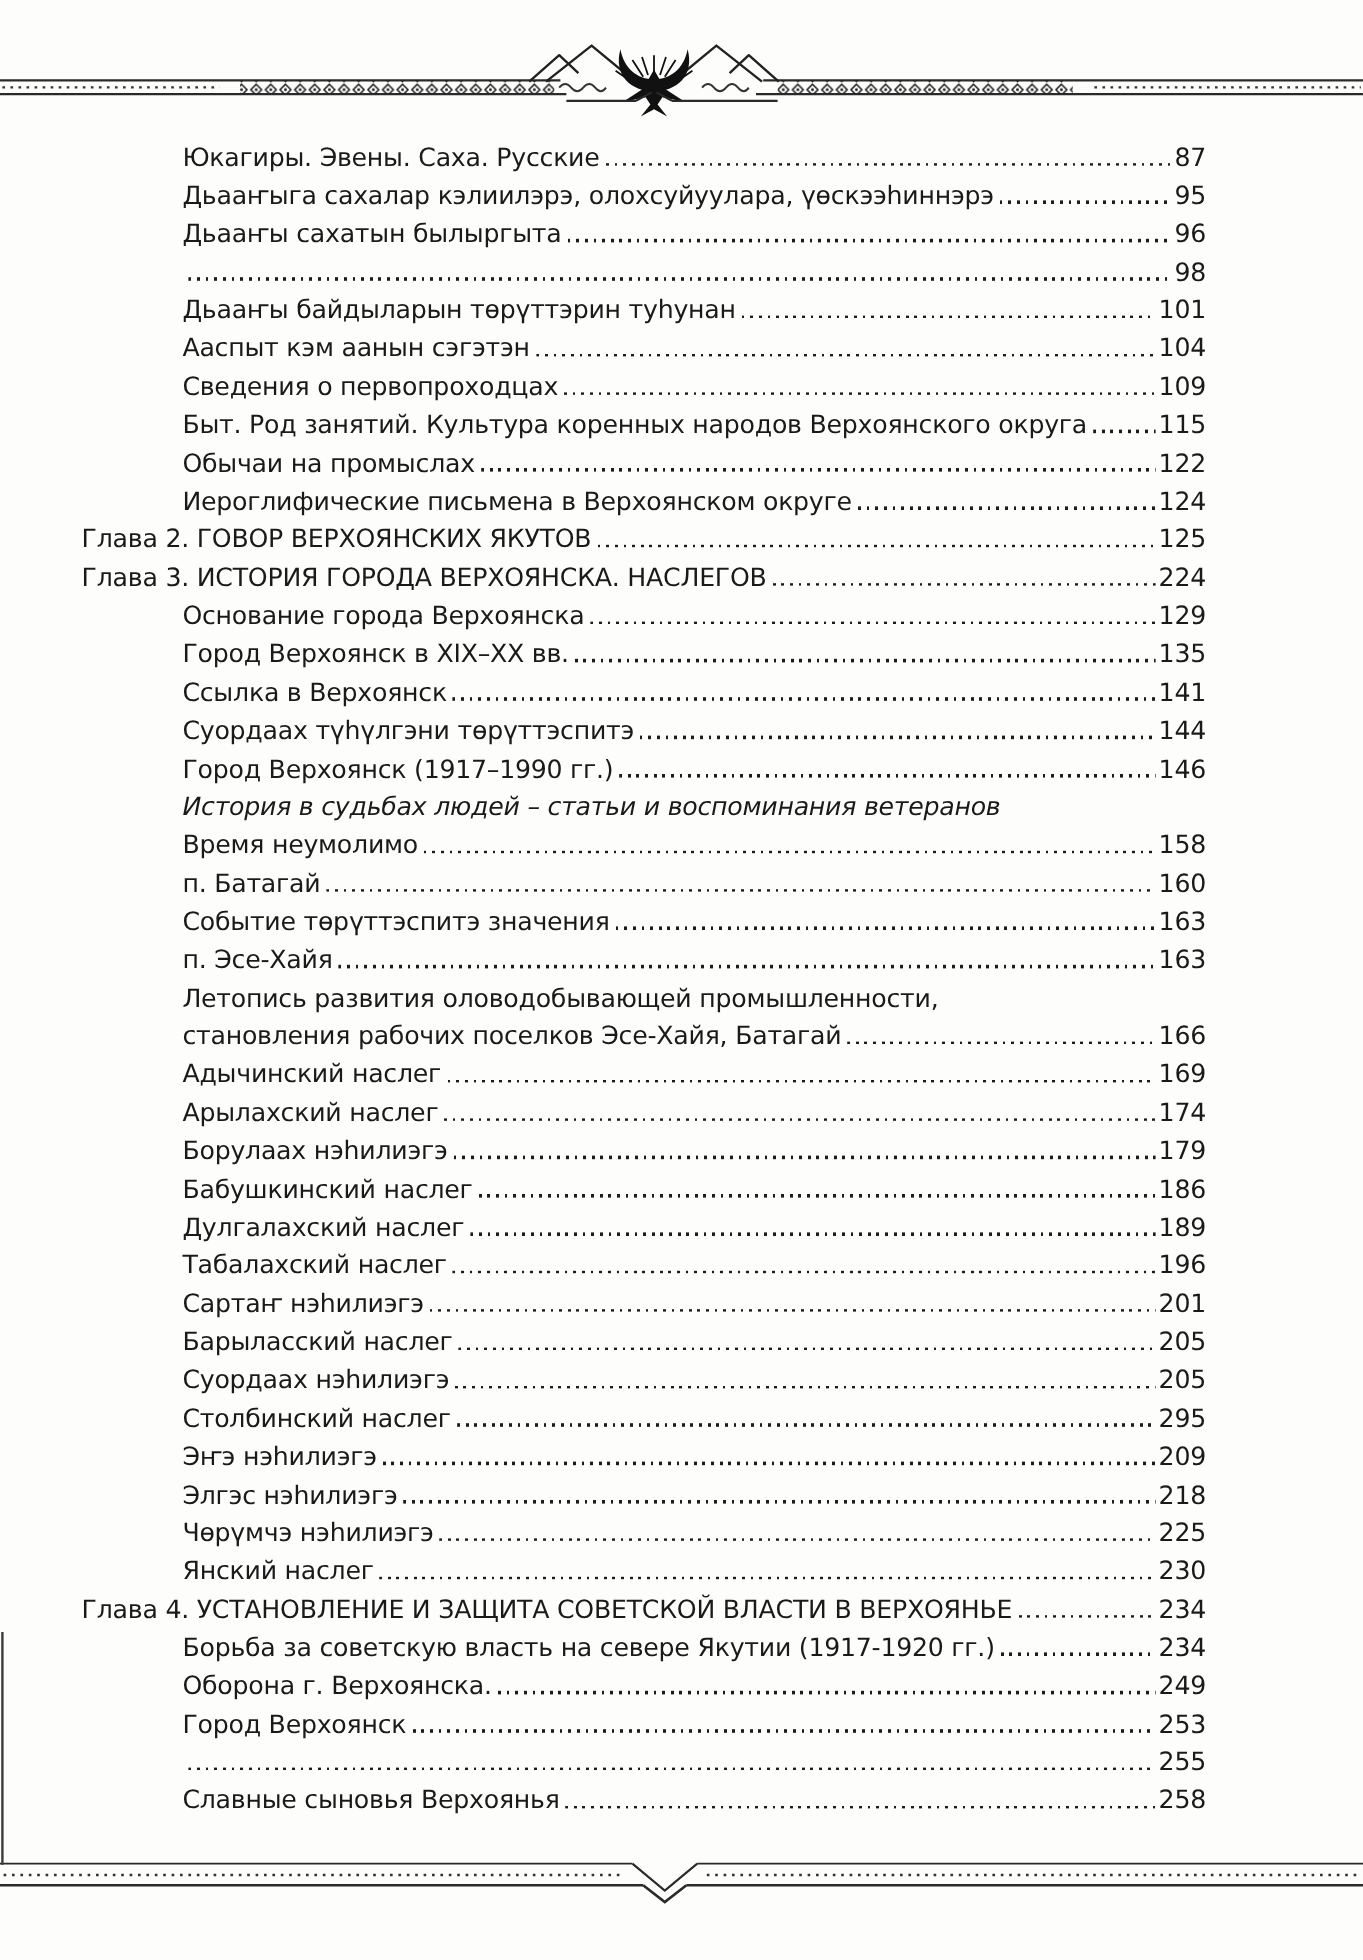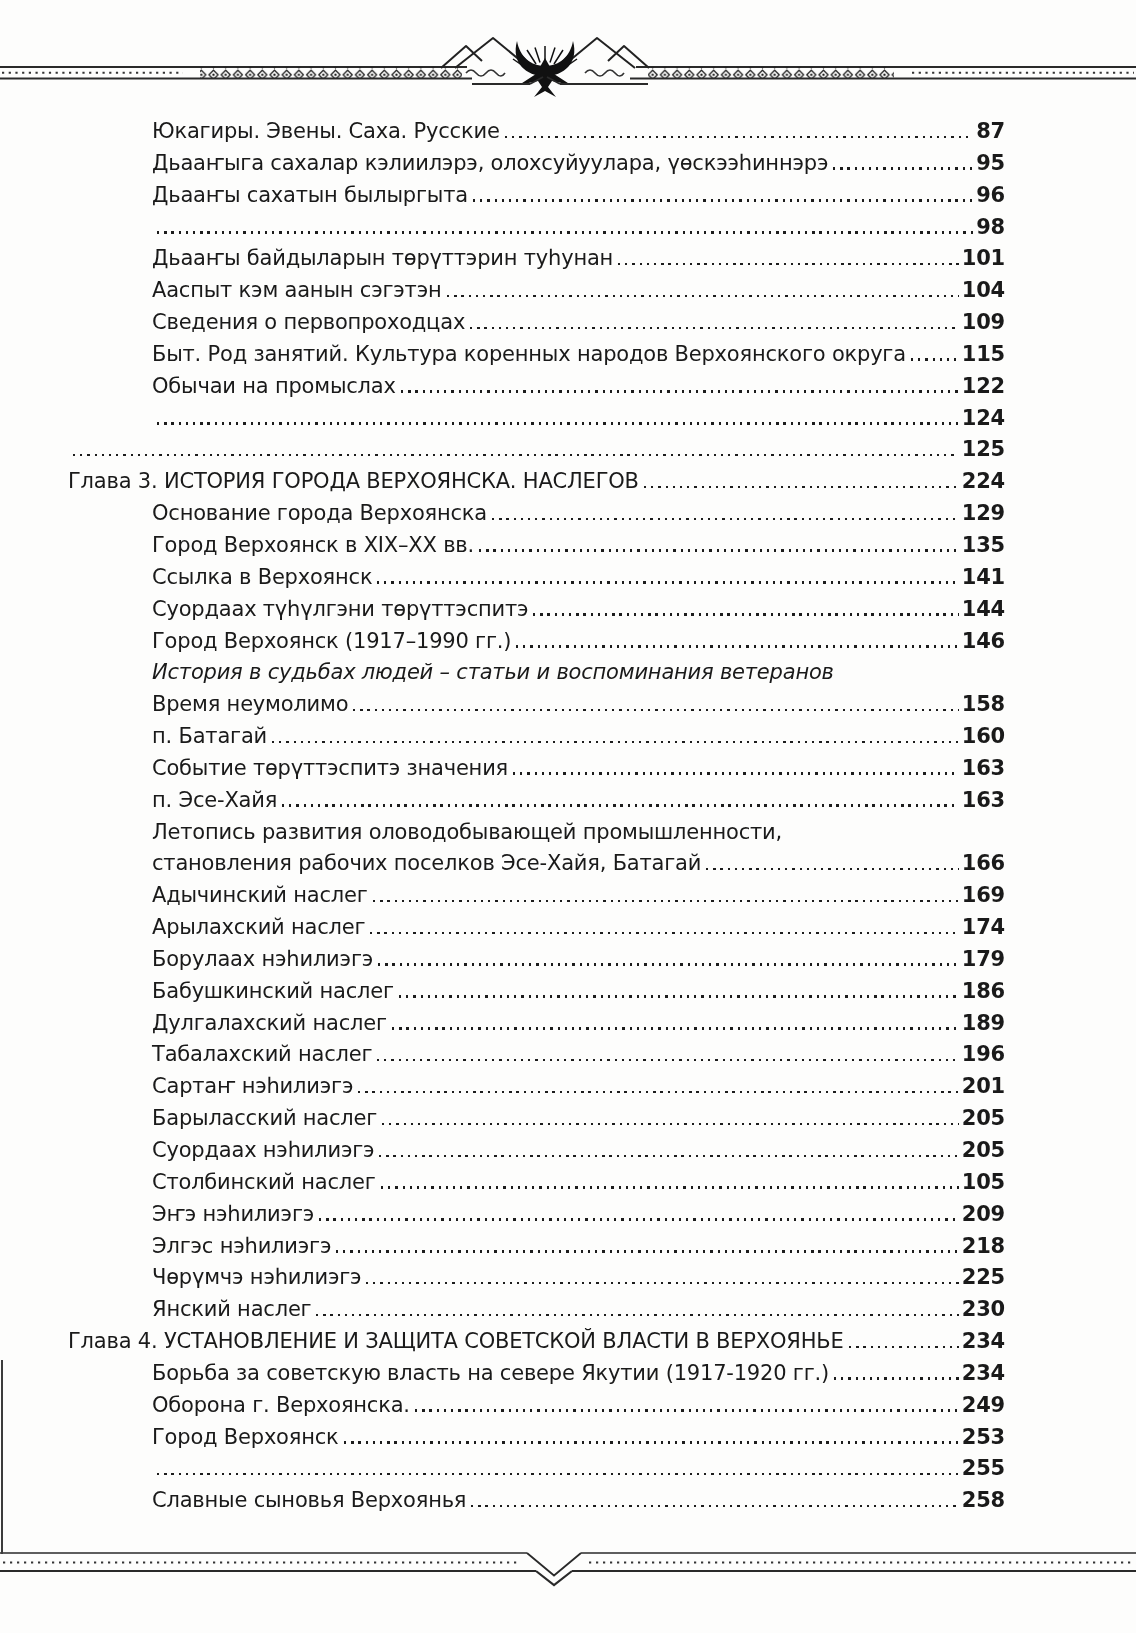--- a/index.html
+++ b/index.html
@@ -27,21 +27,21 @@
     padding-left:84px;box-sizing:border-box;
   }
   .row.chapter{padding-left:0;}
   .row.italic .t{font-style:italic;}
   .t{white-space:nowrap;}
   .leader{
     flex:1 1 auto;min-width:10px;height:2.5px;
     margin-left:5px;margin-right:3px;
     background:repeating-linear-gradient(to right,#1c1c1c 0 2.3px,transparent 2.3px 7.2px);
   }
-  .p{white-space:nowrap;font-weight:bold;}
+  .p{white-space:nowrap;}
 </style>
 </head>
 <body>
 
 <svg id="top-ornament" class="ornament" width="1136" height="100" viewBox="0 0 1136 100" xmlns="http://www.w3.org/2000/svg">
   <defs>
     <pattern id="diam" width="12.2" height="11.5" patternUnits="userSpaceOnUse">
       <path d="M6.1,1.2 L10.6,5.75 L6.1,10.3 L1.6,5.75 Z" fill="none" stroke="#222" stroke-width="1.3"></path>
       <circle cx="6.1" cy="5.75" r="1.2" fill="#222"></circle>
     </pattern>
@@ -111,24 +111,26 @@
     <span class="t">Быт. Род занятий. Культура коренных народов Верхоянского округа</span>
     <span class="leader"></span>
     <span class="p">115</span>
   </div>
     <div class="row">
     <span class="t">Обычаи на промыслах</span>
     <span class="leader"></span>
     <span class="p">122</span>
   </div>
     <div class="row">
+    <span class="t">Иероглифические письмена в Верхоянском округе</span>
     <span class="leader"></span>
     <span class="p">124</span>
   </div>
     <div class="row chapter">
+    <span class="t">Глава 2. ГОВОР ВЕРХОЯНСКИХ ЯКУТОВ</span>
     <span class="leader"></span>
     <span class="p">125</span>
   </div>
     <div class="row chapter">
     <span class="t">Глава 3. ИСТОРИЯ ГОРОДА ВЕРХОЯНСКА. НАСЛЕГОВ</span>
     <span class="leader"></span>
     <span class="p">224</span>
   </div>
     <div class="row">
     <span class="t">Основание города Верхоянска</span>
@@ -229,21 +231,21 @@
     <span class="p">205</span>
   </div>
     <div class="row">
     <span class="t">Суордаах нэһилиэгэ</span>
     <span class="leader"></span>
     <span class="p">205</span>
   </div>
     <div class="row">
     <span class="t">Столбинский наслег</span>
     <span class="leader"></span>
-    <span class="p">105</span>
+    <span class="p">295</span>
   </div>
     <div class="row">
     <span class="t">Эҥэ нэһилиэгэ</span>
     <span class="leader"></span>
     <span class="p">209</span>
   </div>
     <div class="row">
     <span class="t">Элгэс нэһилиэгэ</span>
     <span class="leader"></span>
     <span class="p">218</span>

